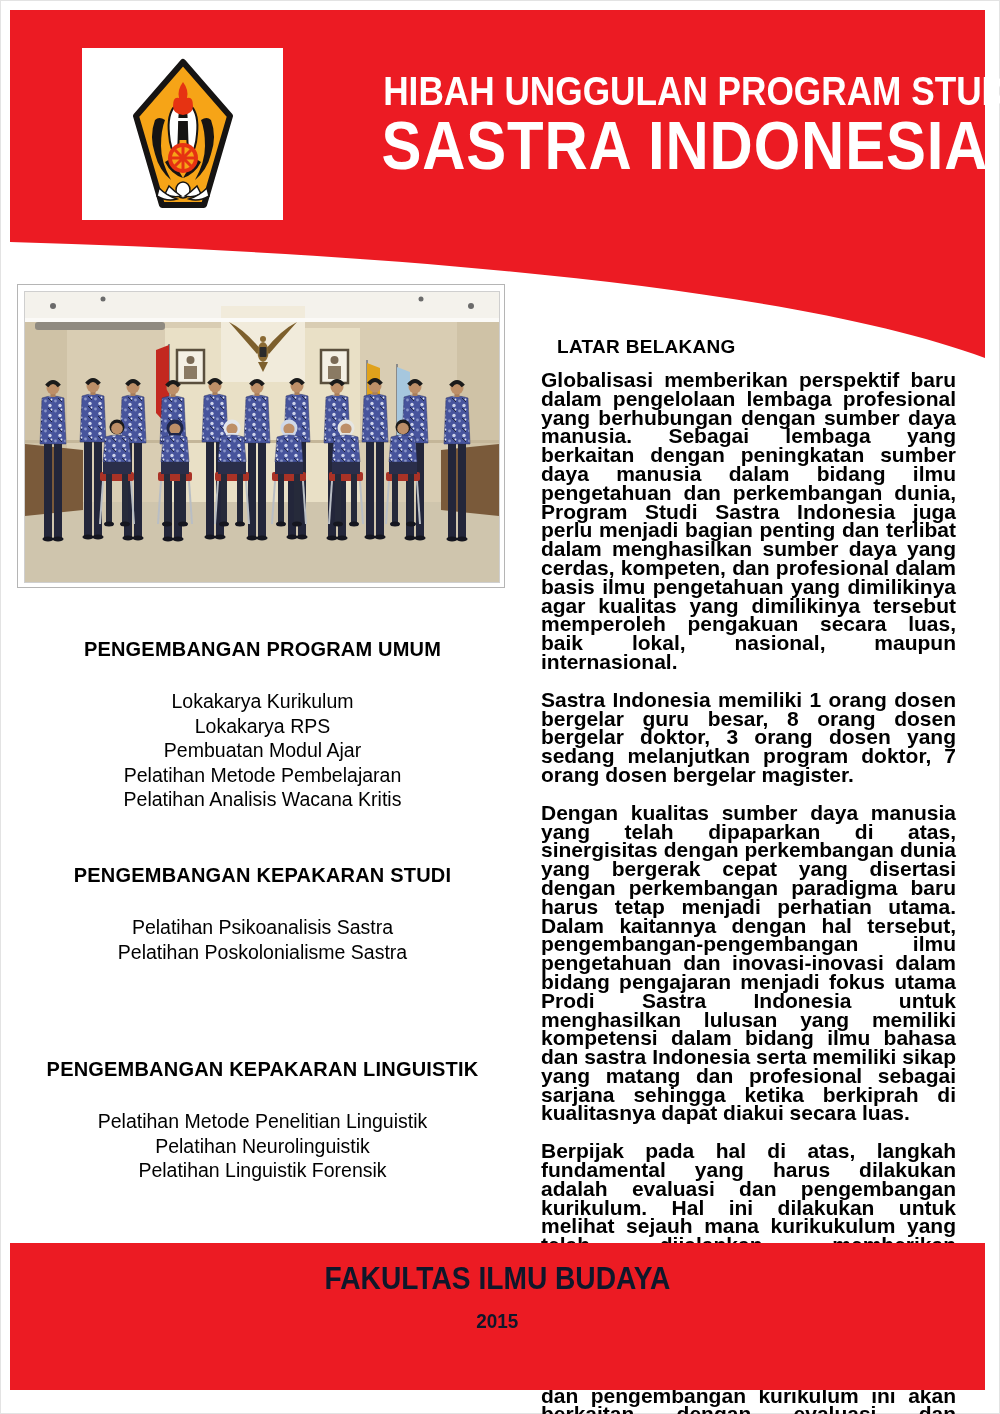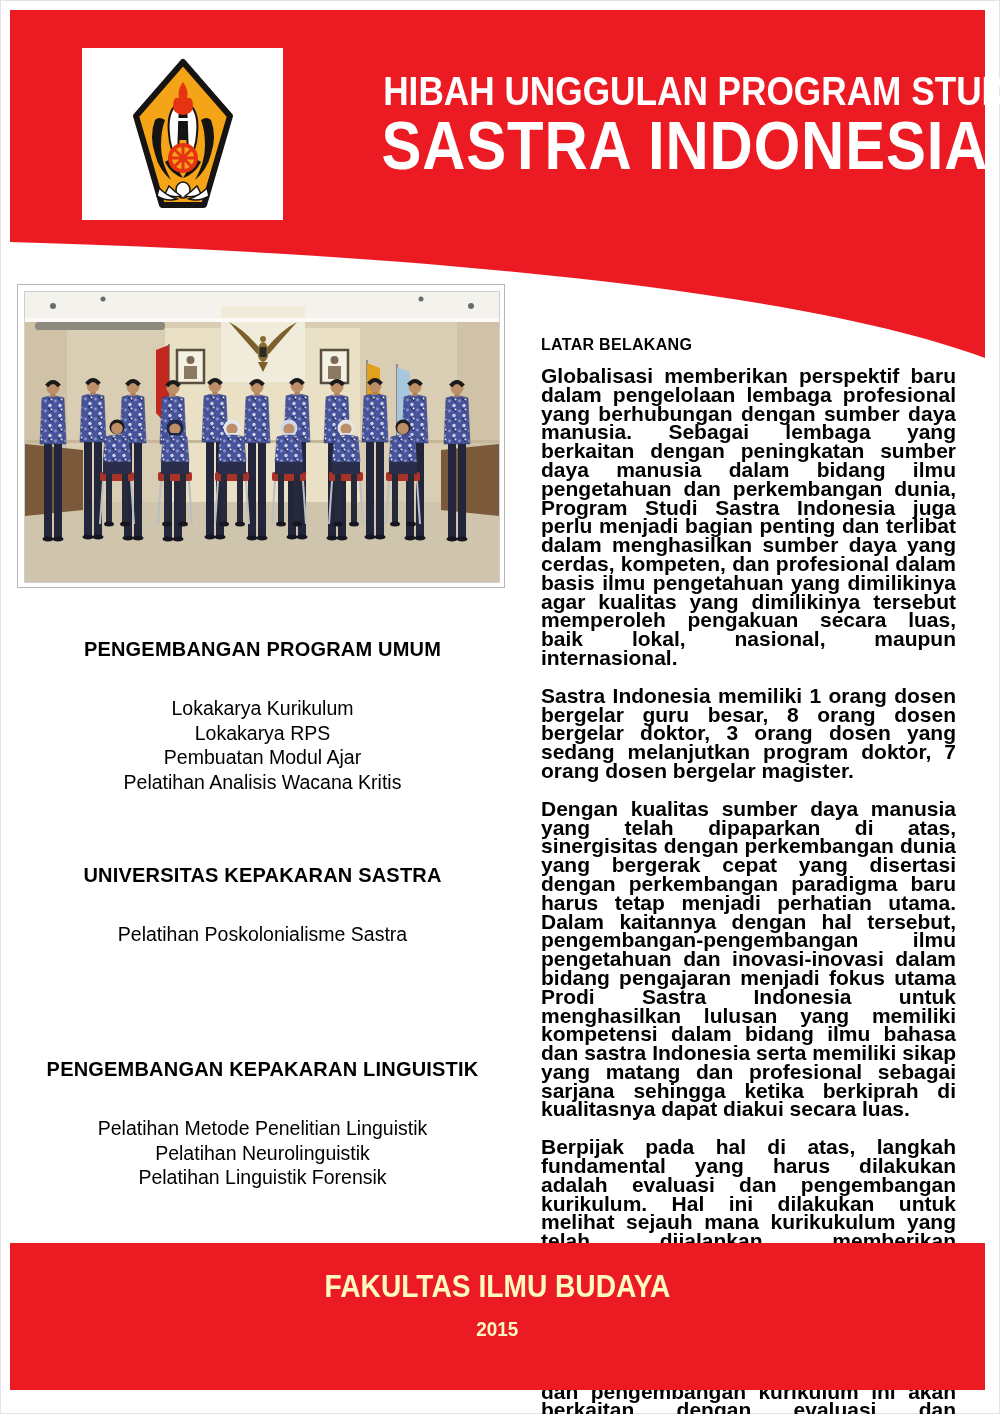--- a/index.html
+++ b/index.html
@@ -17,28 +17,28 @@
   .title-line2{font-size:68px;font-weight:bold;line-height:62px;white-space:nowrap;display:inline-block;transform:scaleX(0.88);transform-origin:center;letter-spacing:1px;}
   
   .swoosh{position:absolute;left:10px;top:231px;width:975px;height:135px;display:block;}
   
   .photo-frame{position:absolute;left:17px;top:284px;width:474px;height:290px;background:#ffffff;padding:6px;border:1px solid #b5b5b5;}
   .photo-frame svg{display:block;border:1px solid #cfcfcf;}
   
   .left-col{position:absolute;left:15px;top:0;width:495px;text-align:center;color:#000;}
   .sec{position:absolute;left:0;width:495px;}
   .sec-heading{font-size:20px;font-weight:bold;letter-spacing:0.2px;}
-  .sec-items{margin-top:35px;font-size:19.5px;line-height:24.5px;}
+  .sec-items{margin-top:28px;font-size:19.5px;line-height:24.5px;}
   
   .right-col{position:absolute;left:541px;top:336px;width:415px;color:#000;}
-  .latar-heading{font-size:16px;font-weight:bold;margin:0 0 13px 0;letter-spacing:0.3px;}
+  .latar-heading{font-size:19px;font-weight:bold;margin:0 0 13px 16px;letter-spacing:0.3px;}
   .right-col p{margin:0 0 19px 0;font-size:21px;line-height:18.8px;text-align:justify;font-weight:bold;}
   .right-col p:last-child{margin-bottom:12px;}
   
-  .footer-band{position:absolute;left:10px;top:1243px;width:975px;height:147px;background:#ec1b23;color:#fef9c3;text-align:center;padding-top:26px;box-sizing:border-box;}
+  .footer-band{position:absolute;left:10px;top:1243px;width:975px;height:147px;background:#ec1b23;color:#0f172a;text-align:center;padding-top:18px;box-sizing:border-box;}
   .footer-line{font-size:32px;font-weight:bold;line-height:34px;white-space:nowrap;display:inline-block;transform:scaleX(0.88);}
   .footer-year{font-size:21px;font-weight:bold;line-height:30px;display:inline-block;transform:scaleX(0.9);margin-top:6px;}
   .fblock{line-height:33px;}
 </style>
 </head>
 <body>
 
 <div class="page">
 
   <div class="header-band">
@@ -243,26 +243,28 @@
     </svg>
   </div>
 
   <div class="left-col">
     <div class="sec" style="top:638px;">
       <div class="sec-heading">PENGEMBANGAN PROGRAM UMUM</div>
       <div class="sec-items">
         <div>Lokakarya Kurikulum</div>
         <div>Lokakarya RPS</div>
         <div>Pembuatan Modul Ajar</div>
+        <div>Pelatihan Metode Pembelajaran</div>
         <div>Pelatihan Analisis Wacana Kritis</div>
       </div>
     </div>
     <div class="sec" style="top:864px;">
-      <div class="sec-heading">UNIVERSITAS KEPAKARAN SASTRA</div>
+      <div class="sec-heading">PENGEMBANGAN KEPAKARAN STUDI</div>
       <div class="sec-items">
+        <div>Pelatihan Psikoanalisis Sastra</div>
         <div>Pelatihan Poskolonialisme Sastra</div>
       </div>
     </div>
     <div class="sec" style="top:1058px;">
       <div class="sec-heading">PENGEMBANGAN KEPAKARAN LINGUISTIK</div>
       <div class="sec-items">
         <div>Pelatihan Metode Penelitian Linguistik</div>
         <div>Pelatihan Neurolinguistik</div>
         <div>Pelatihan Linguistik Forensik</div>
       </div>

